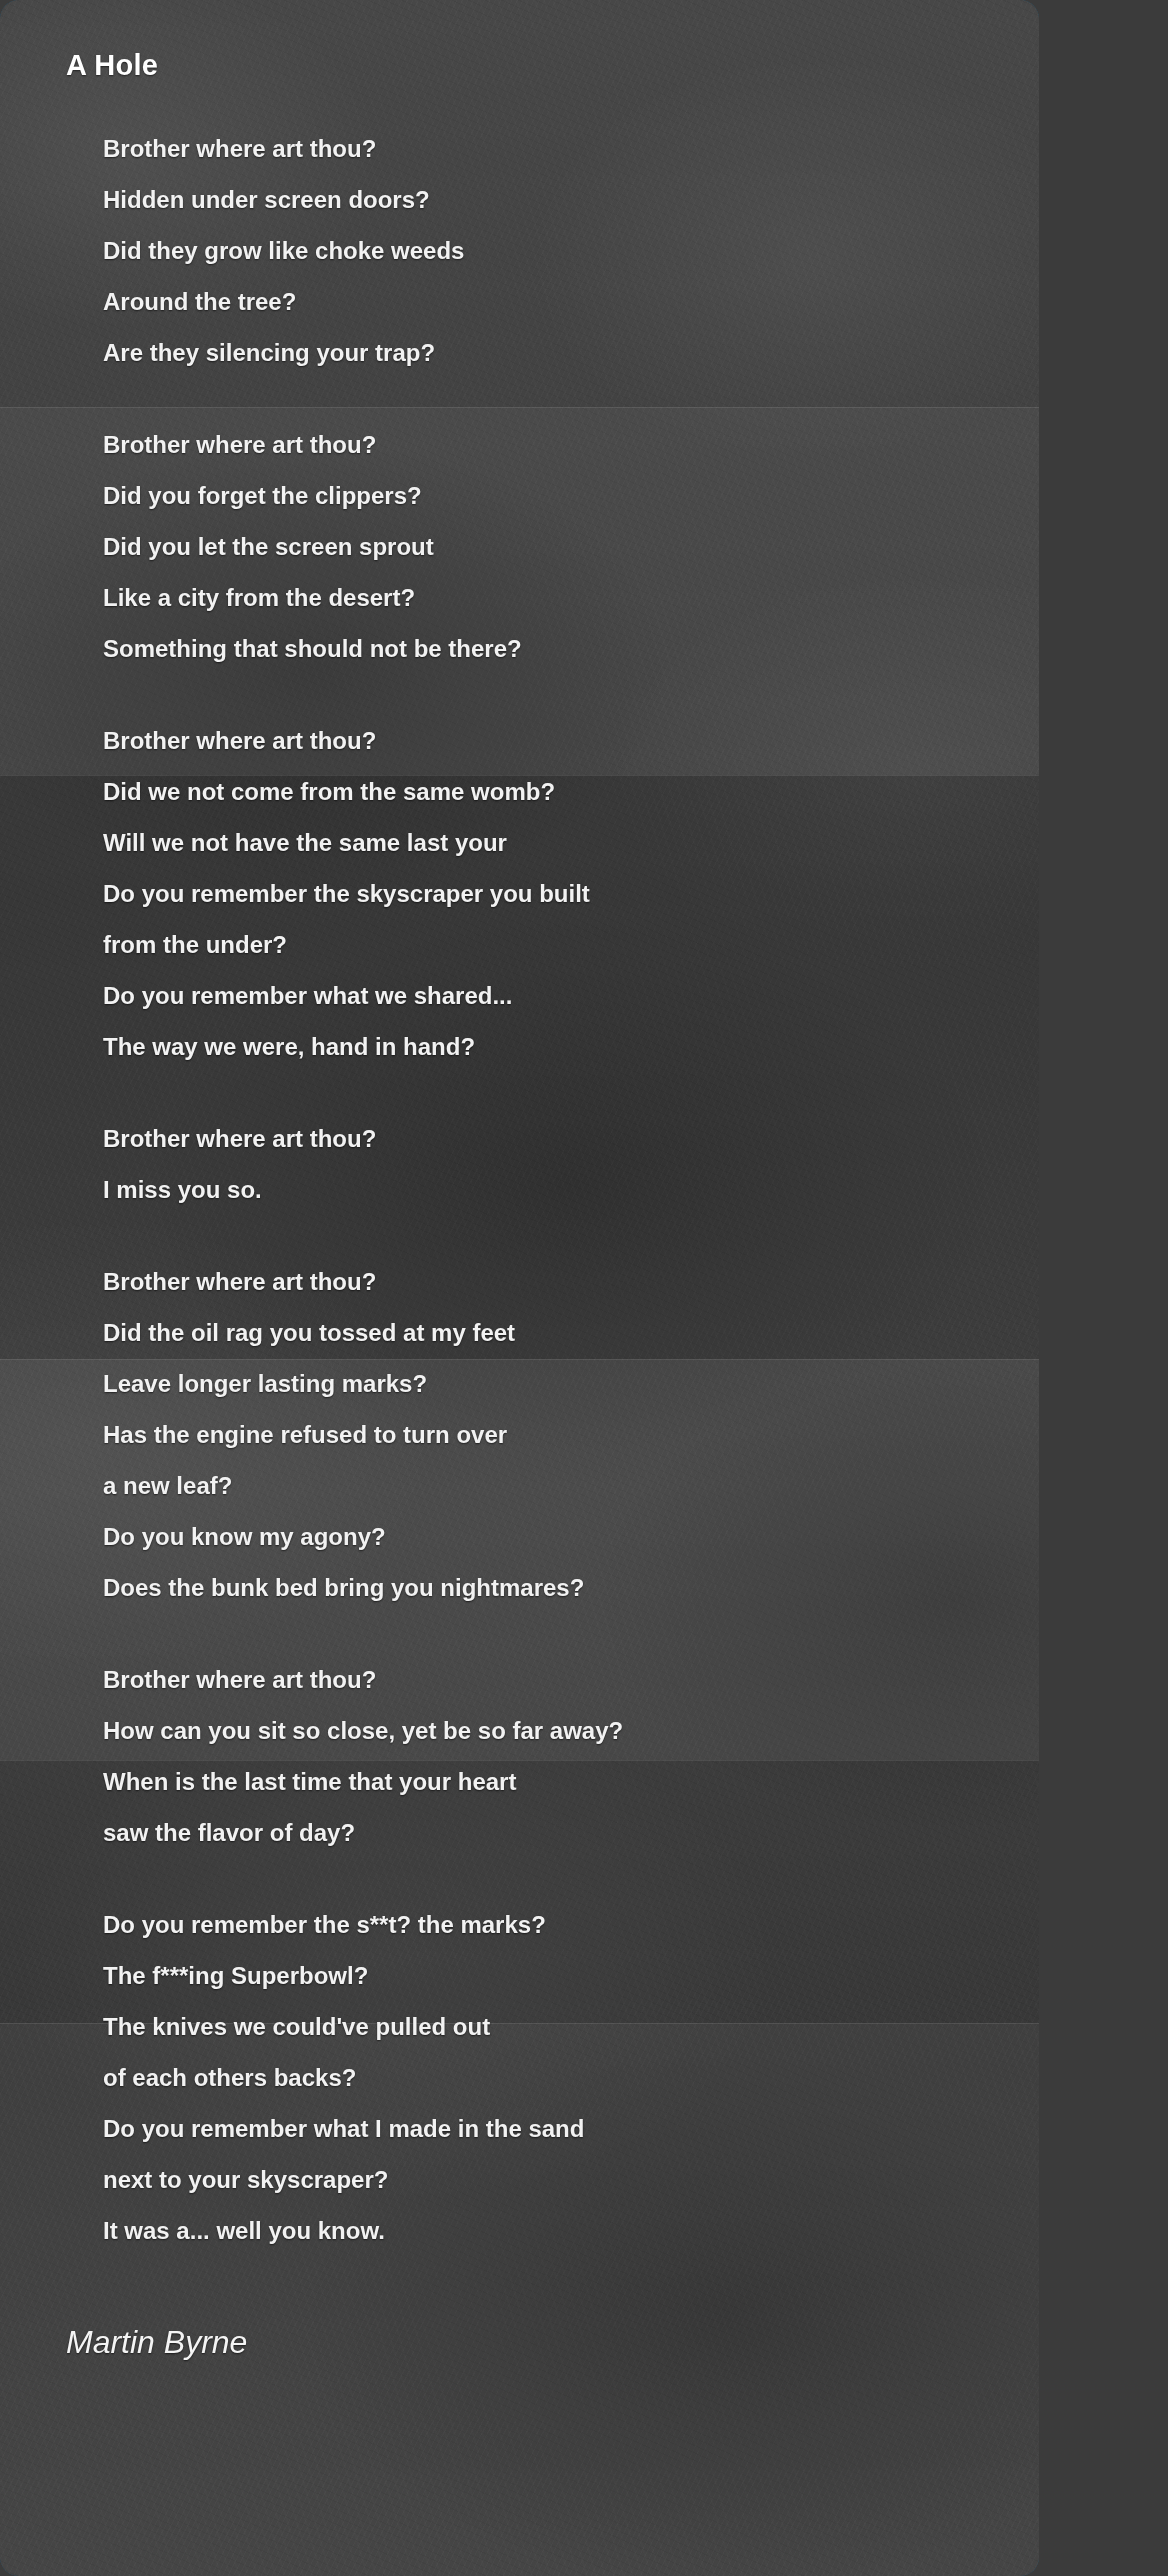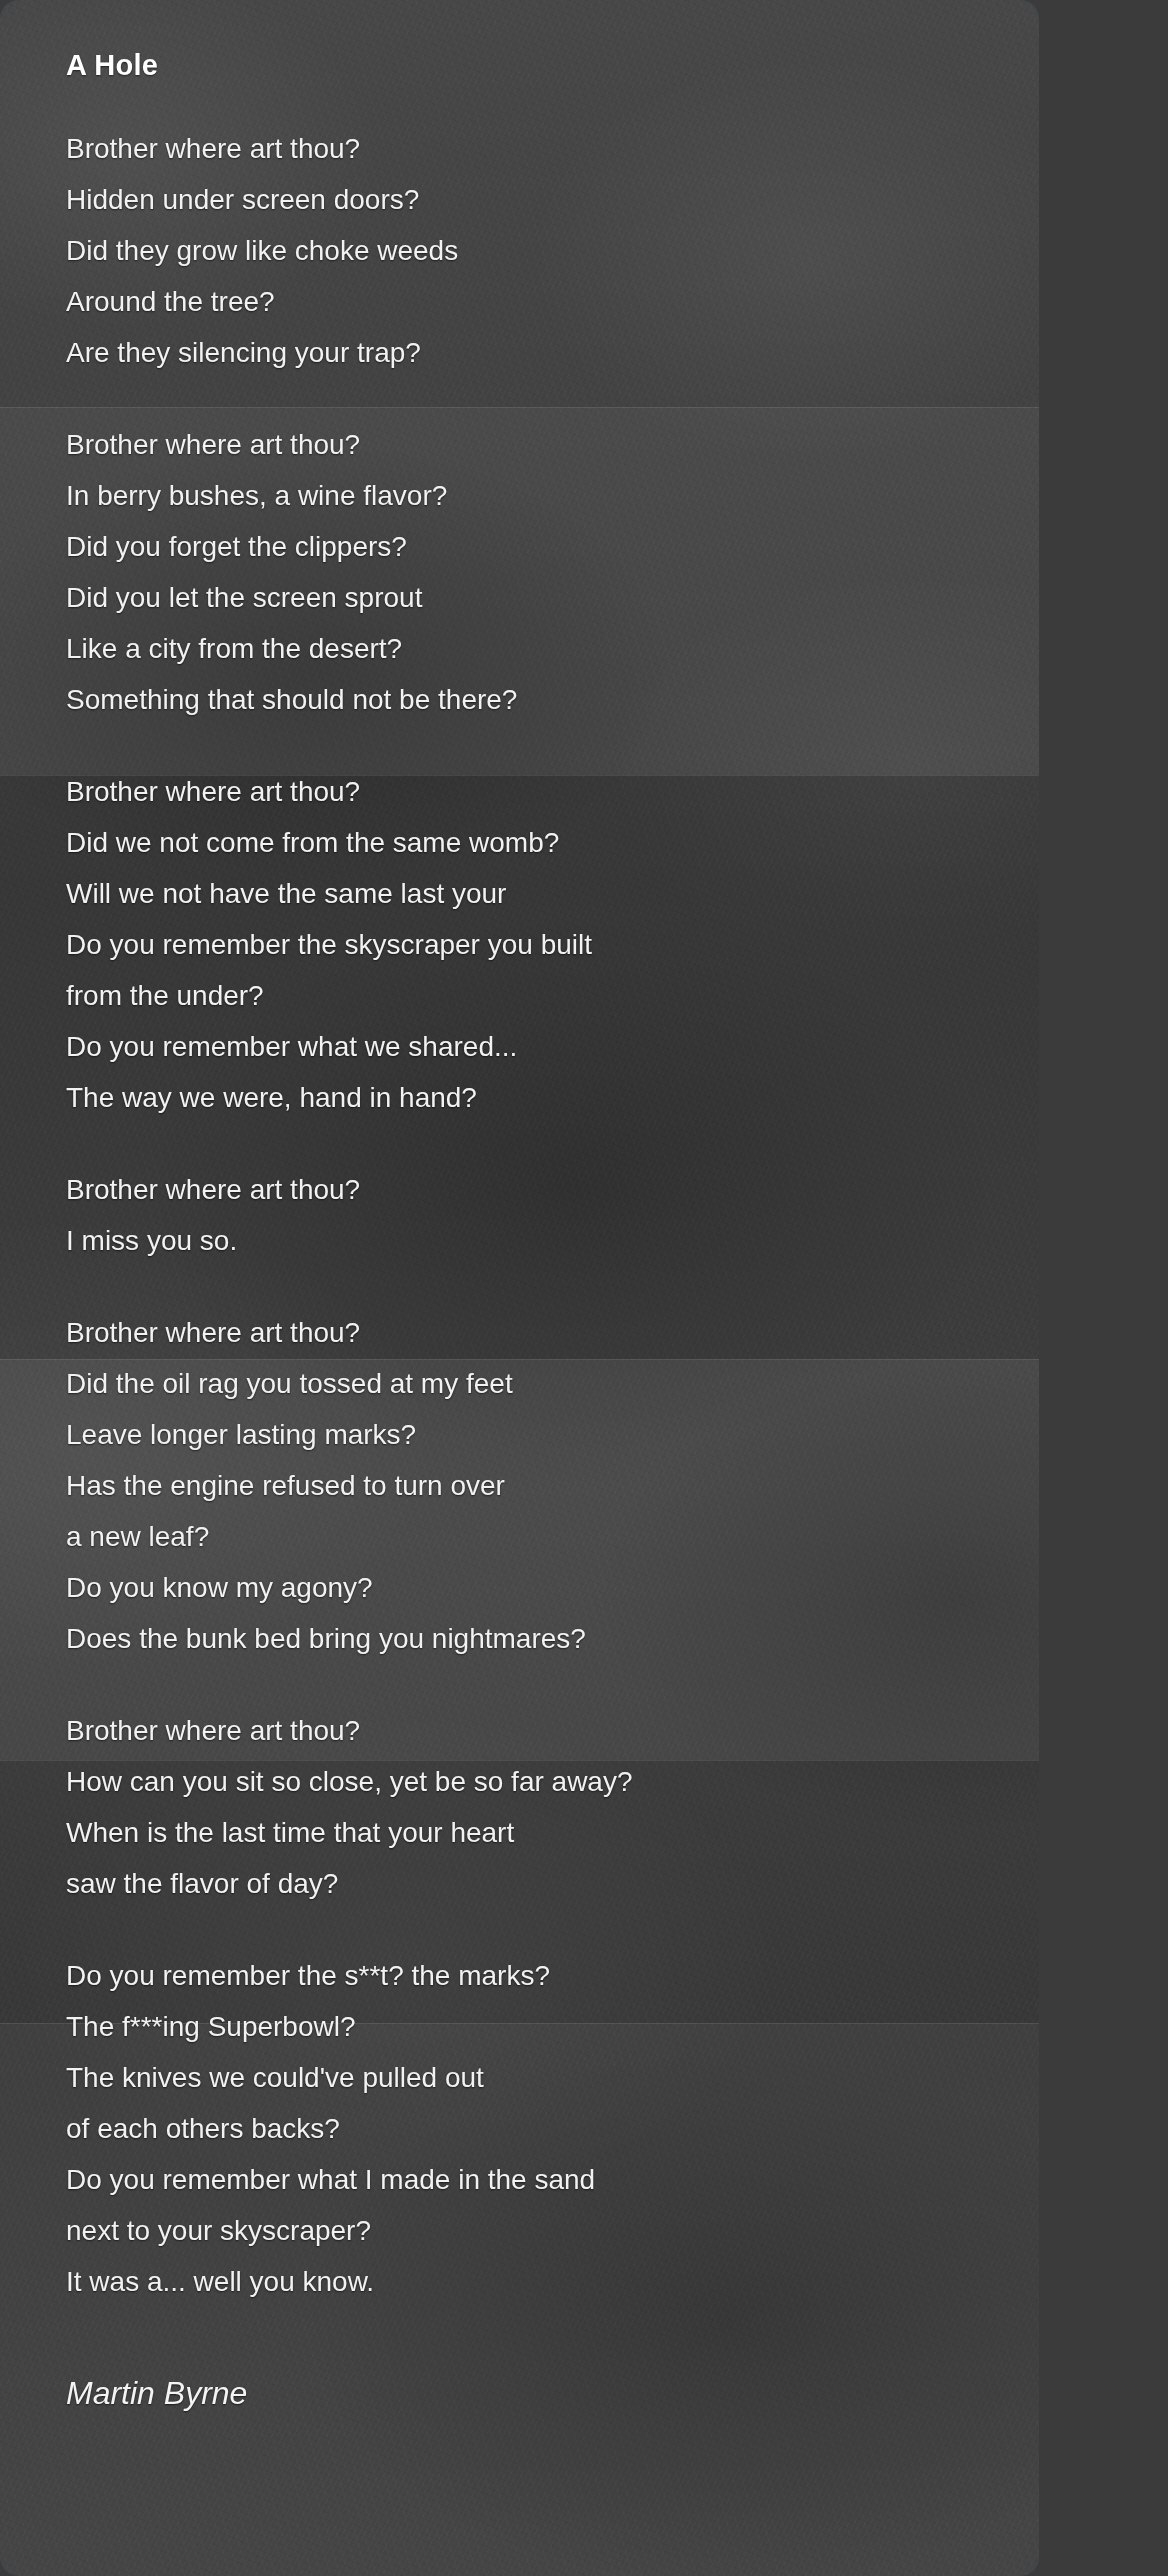--- a/index.html
+++ b/index.html
@@ -84,25 +84,26 @@
 
   .stanza {
     margin: 0 0 41px 0;
   }
   .stanza:last-of-type {
     margin-bottom: 56px;
   }
 
   .line {
     color: #f2f2f2;
-    font-size: 28px;
-    font-weight: normal;
+    font-size: 24px;
+    font-weight: bold;
     line-height: 51px;
     white-space: pre;
     text-shadow: 0 1px 1.9px rgba(0,0,0,0.6);
+    margin-left: 37px;
   }
 
   .author {
     color: #f4f4f4;
     font-size: 32px;
     font-style: italic;
     font-weight: normal;
     padding-top: 27px;
     text-shadow: 0 1px 1.9px rgba(0,0,0,0.6);
   }
@@ -133,21 +134,20 @@
     <div class="stanza">
       <div class="line">Brother where art thou?</div>
       <div class="line">Hidden under screen doors?</div>
       <div class="line">Did they grow like choke weeds</div>
       <div class="line">Around the tree?</div>
       <div class="line">Are they silencing your trap?</div>
     </div>
 
     <div class="stanza">
       <div class="line">Brother where art thou?</div>
-      <div class="line">In berry bushes, a wine flavor?</div>
       <div class="line">Did you forget the clippers?</div>
       <div class="line">Did you let the screen sprout</div>
       <div class="line">Like a city from the desert?</div>
       <div class="line">Something that should not be there?</div>
     </div>
 
     <div class="stanza">
       <div class="line">Brother where art thou?</div>
       <div class="line">Did we not come from the same womb?</div>
       <div class="line">Will we not have the same last your</div>

